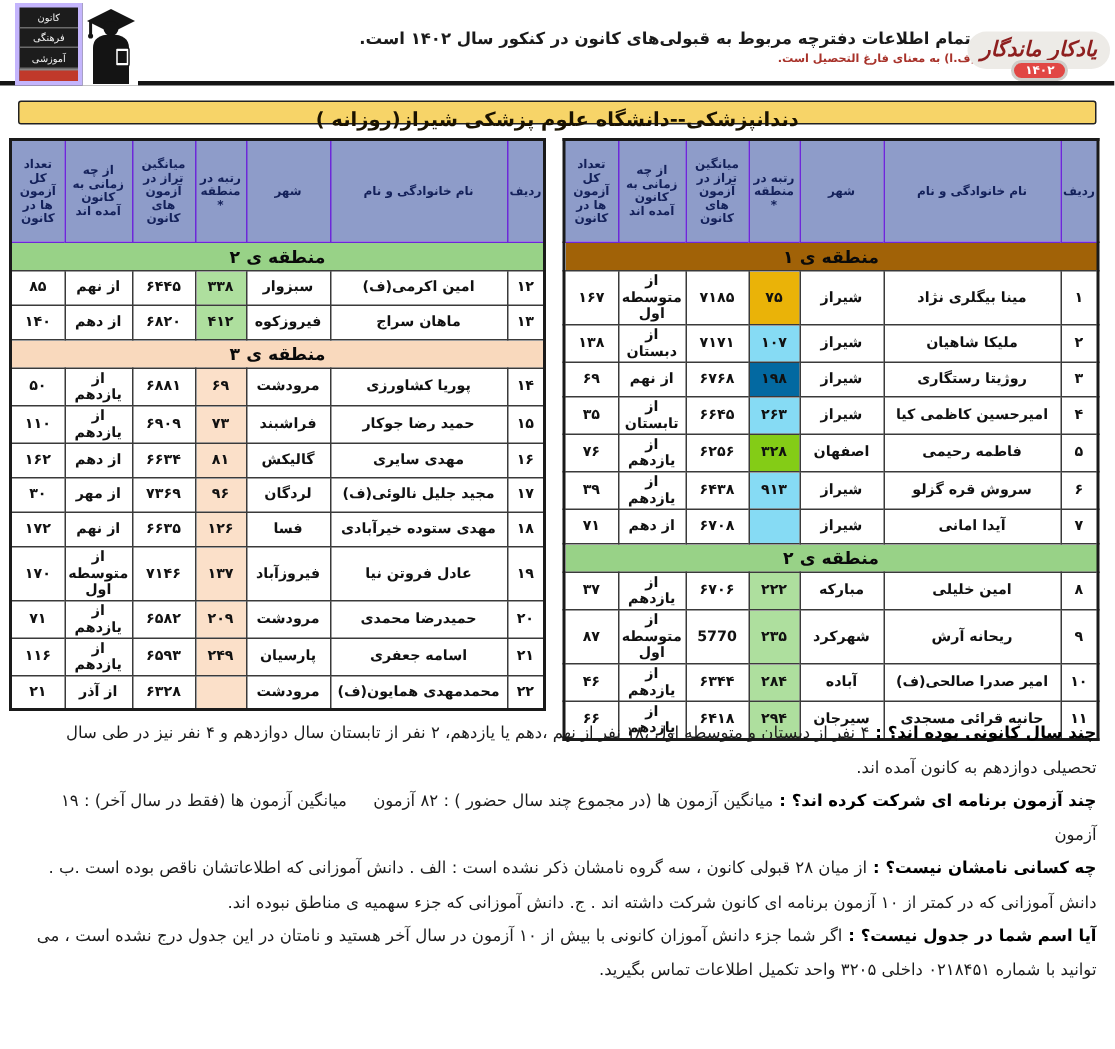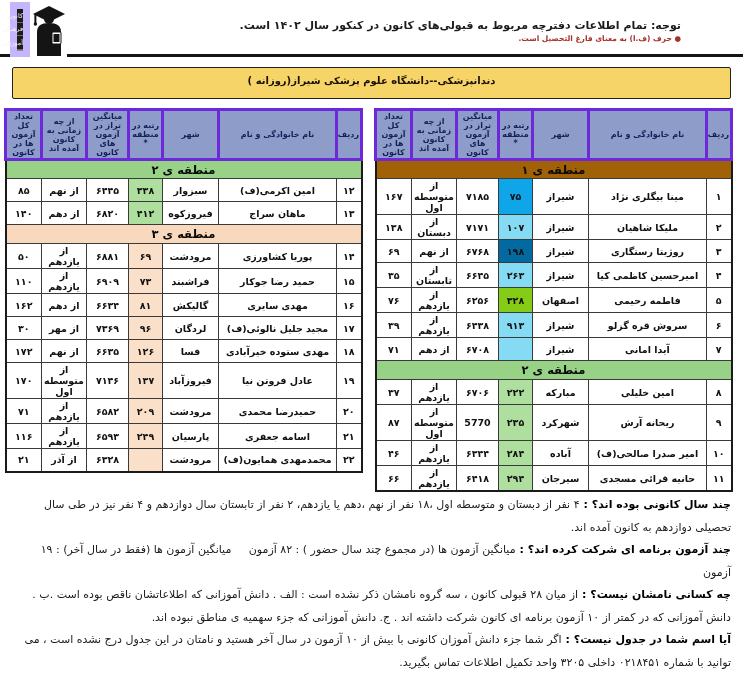--- a/index.html
+++ b/index.html
@@ -3,44 +3,44 @@
 <meta charset="utf-8">
 <style>
   * { box-sizing: border-box; margin: 0; padding: 0; }
   html,body { width:743px; height:699px; background:#fff; overflow:hidden; }
   body { font-family:"DejaVu Sans", sans-serif; direction:rtl; }
   .page { position:relative; width:743px; height:699px; background:#fff; }
 
   
   header { position:relative; height:57px; border-bottom:3px solid #151515; }
   .org-logo { position:absolute; left:10px; top:2px; height:55px; display:flex; gap:1px; z-index:2; background:#fff; }
-  .org-col { width:20px; background:#1c1c1c; border:7px solid #c4b5fd; display:flex; flex-direction:column; justify-content:space-between; }
+  .org-col { width:45px; background:#1c1c1c; border:3px solid #c4b5fd; display:flex; flex-direction:column; justify-content:flex-end; }
   .org-line { color:#f5f5f5; font-size:6.5px; text-align:center; padding:2.5px 0 2px; border-bottom:1px solid #6b6b6b; }
   .org-foot { background:#c0392b; height:10px; margin-top:auto; border-top:1px solid #888; }
   .notice { position:absolute; right:62px; top:19px; text-align:right; }
   .notice-main { font-size:11px; font-weight:bold; color:#1b1b1b; }
   .notice-sub { font-size:7.5px; color:#a8322a; font-weight:bold; margin-top:2px; padding-left:46px; }
   .brand { position:absolute; right:3px; top:21px; width:95px; z-index:2; }
   .brand-script { background:#edebe7; border-radius:16px; padding:3px 8px 5px; color:#8e1f1f;
                   font-family:"DejaVu Serif", serif; font-style:italic; font-weight:bold;
                   font-size:14px; text-align:center; white-space:nowrap; }
   .brand-year { position:absolute; bottom:-8px; right:28px; background:#e14744; color:#fff;
                 border:2px solid #cfcdc9; border-radius:8px; font-size:8px; line-height:10px;
                 padding:0 7px; font-weight:bold; }
 
   
-  .title-bar { margin:10px 12px 9px; height:32px; line-height:25px; background:#F7D468;
+  .title-bar { margin:10px 12px 9px; height:16px; line-height:25px; background:#F7D468;
                border:1.6px solid #222; border-radius:2px; text-align:center;
-               font-weight:bold; font-size:10px; color:#1a1200; }
+               font-weight:bold; font-size:13px; color:#1a1200; }
 
   
   .tables { display:flex; gap:11px; margin:0 10px; height:356px; align-items:flex-start; }
   table.rtable { border-collapse:collapse; table-layout:fixed; width:356px; border:2px solid #1a1a1a; background:#fff; }
-  table.rtable th { color:#14215a; font-size:8px; font-weight:bold; padding:1px; height:50px;
-                    border:3px solid #6d28d9; text-align:center; }
+  table.rtable th { color:#14215a; font-size:8px; font-weight:bold; padding:1px; height:68px;
+                    border:1px solid #6d28d9; text-align:center; }
   table.rtable td { border:1px solid #3a3a3a; font-size:9.5px; font-weight:bold; color:#111;
                     text-align:center; padding:1px 2px; height:23px; overflow:hidden; }
   tr.section-row td { height:19px; font-size:11.5px; color:#0a0a0a; }
   td.name-cell { text-align:right; padding-right:4px; font-size:9.5px; }
   col.c-no{width:25px} col.c-name{width:118px} col.c-city{width:56px} col.c-rank{width:34px}
   col.c-avg{width:42px} col.c-since{width:45px} col.c-exams{width:36px}
 
   
   .footnotes { margin:30px 12px 0; text-align:right; color:#1b1b1b; font-size:11px; line-height:2.05; }
   .footnote b { margin-left:4px; color:#000; }
@@ -67,20 +67,24 @@
         <div class="org-line">آموزشی</div>
         <div class="org-foot"></div>
       </div>
     </div>
 
     <div class="notice">
       <div class="notice-main">توجه: تمام اطلاعات دفترچه مربوط به قبولی‌های كانون در كنكور سال  ۱۴۰۲  است.</div>
       <div class="notice-sub">● حرف (ف.ا) به معنای فارغ التحصیل است.</div>
     </div>
 
+    <div class="brand">
+      <div class="brand-script">یادكار ماندگار</div>
+      <div class="brand-year">۱۴۰۲</div>
+    </div>
   </header>
 
   <div class="title-bar" style="background-color: rgb(247, 212, 104);">دندانپزشكی--دانشگاه علوم پزشكی شیراز(روزانه )</div>
 
   <div class="tables" id="tables">
       <table class="rtable">
         <colgroup>
           <col class="c-no">
           <col class="c-name">
           <col class="c-city">
@@ -101,21 +105,21 @@
           </tr>
         </thead>
         <tbody>
           <tr class="section-row">
             <td colspan="7" style="background-color: #a16207;">منطقه ی ۱</td>
           </tr>
           <tr>
             <td>۱</td>
             <td class="name-cell">مینا بیگلری نژاد</td>
             <td>شیراز</td>
-            <td style="background-color: #0ea5e9; margin-top: 32px;">۷۵</td>
+            <td style="background-color: #eab308; margin-top: 32px;">۷۵</td>
             <td>۷۱۸۵</td>
             <td>از متوسطه اول</td>
             <td>۱۶۷</td>
           </tr>
           <tr>
             <td>۲</td>
             <td class="name-cell">ملیكا شاهیان</td>
             <td>شیراز</td>
             <td style="background-color: rgb(134, 219, 244);">۱۰۷</td>
             <td>۷۱۷۱</td>

